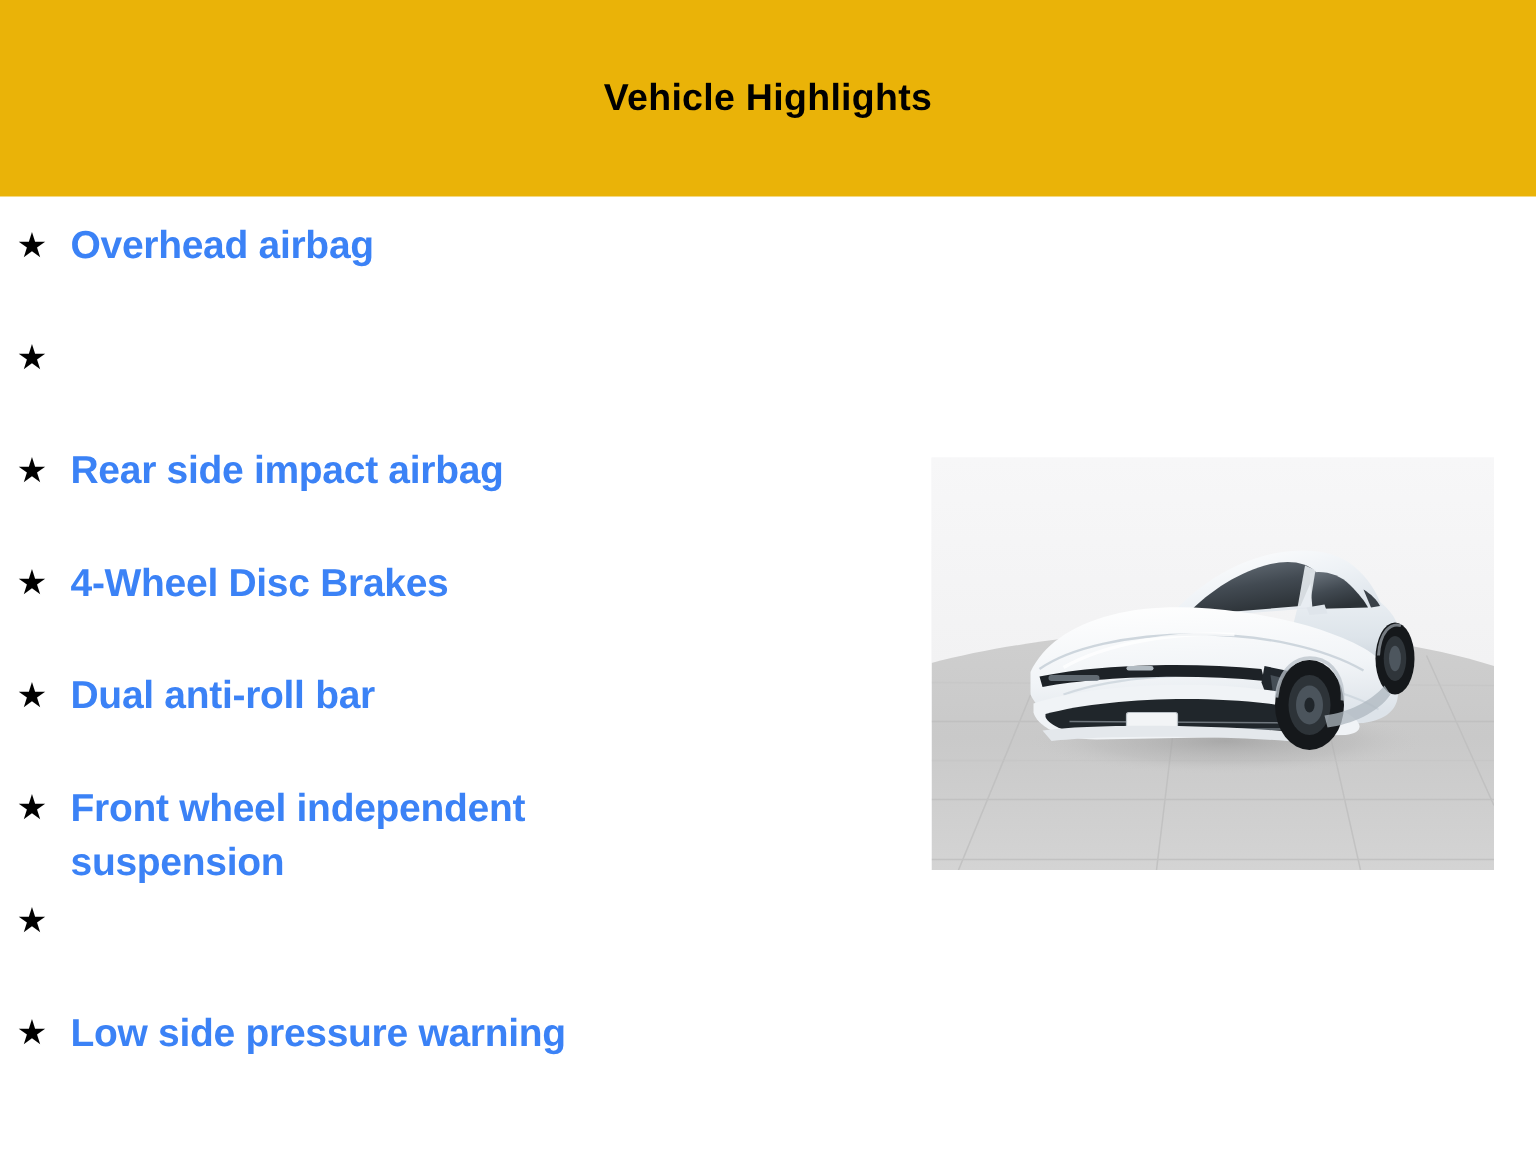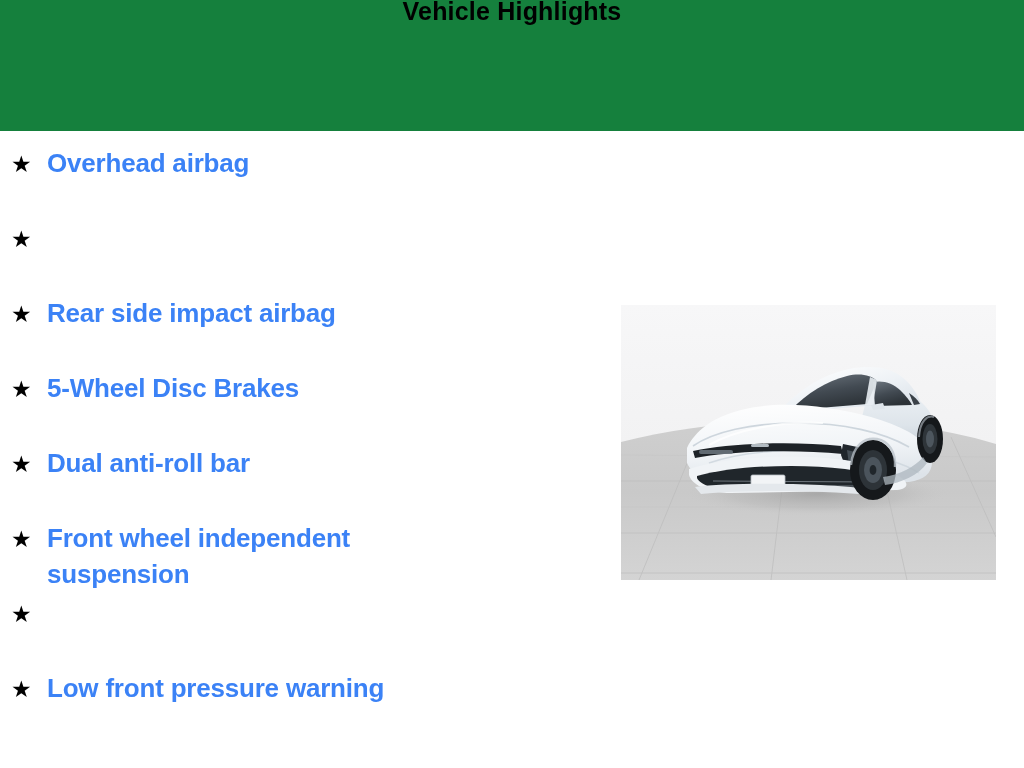--- a/index.html
+++ b/index.html
@@ -17,22 +17,23 @@
     position: relative;
   }
 
   
   #header-band {
     position: absolute;
     left: 0;
     top: 0;
     width: 1024px;
     height: 131px;
-    background: #15803d;
+    background: #eab308;
     display: flex;
+    align-items: center;
     justify-content: center;
     box-sizing: border-box;
   }
   #page-title {
     font-size: 25px;
     font-weight: bold;
     letter-spacing: 0.2px;
     color: #000000;
     text-align: center;
     line-height: 1;
@@ -108,41 +109,41 @@
     <span class="bullet-star">★</span>
   </li>
 
   <li class="highlight-item">
     <span class="bullet-star">★</span>
     <span class="highlight-label">Rear side impact airbag</span>
   </li>
 
   <li class="highlight-item">
     <span class="bullet-star">★</span>
-    <span class="highlight-label">5-Wheel Disc Brakes</span>
+    <span class="highlight-label">4-Wheel Disc Brakes</span>
   </li>
 
   <li class="highlight-item">
     <span class="bullet-star">★</span>
     <span class="highlight-label">Dual anti-roll bar</span>
   </li>
 
   <li class="highlight-item">
     <span class="bullet-star">★</span>
     <span class="highlight-label">Front wheel independent
 suspension</span>
   </li>
 
   <li class="highlight-item">
     <span class="bullet-star">★</span>
   </li>
 
   <li class="highlight-item">
     <span class="bullet-star">★</span>
-    <span class="highlight-label">Low front pressure warning</span>
+    <span class="highlight-label">Low side pressure warning</span>
   </li>
 
 </ul>
 
 <div id="vehicle-photo">
   <svg width="375" height="275" viewBox="0 0 375 275" xmlns="http://www.w3.org/2000/svg">
     <defs>
       <linearGradient id="bg" x1="0" y1="0" x2="0" y2="1">
         <stop offset="0" stop-color="#f7f7f8"></stop>
         <stop offset="1" stop-color="#ededee"></stop>

